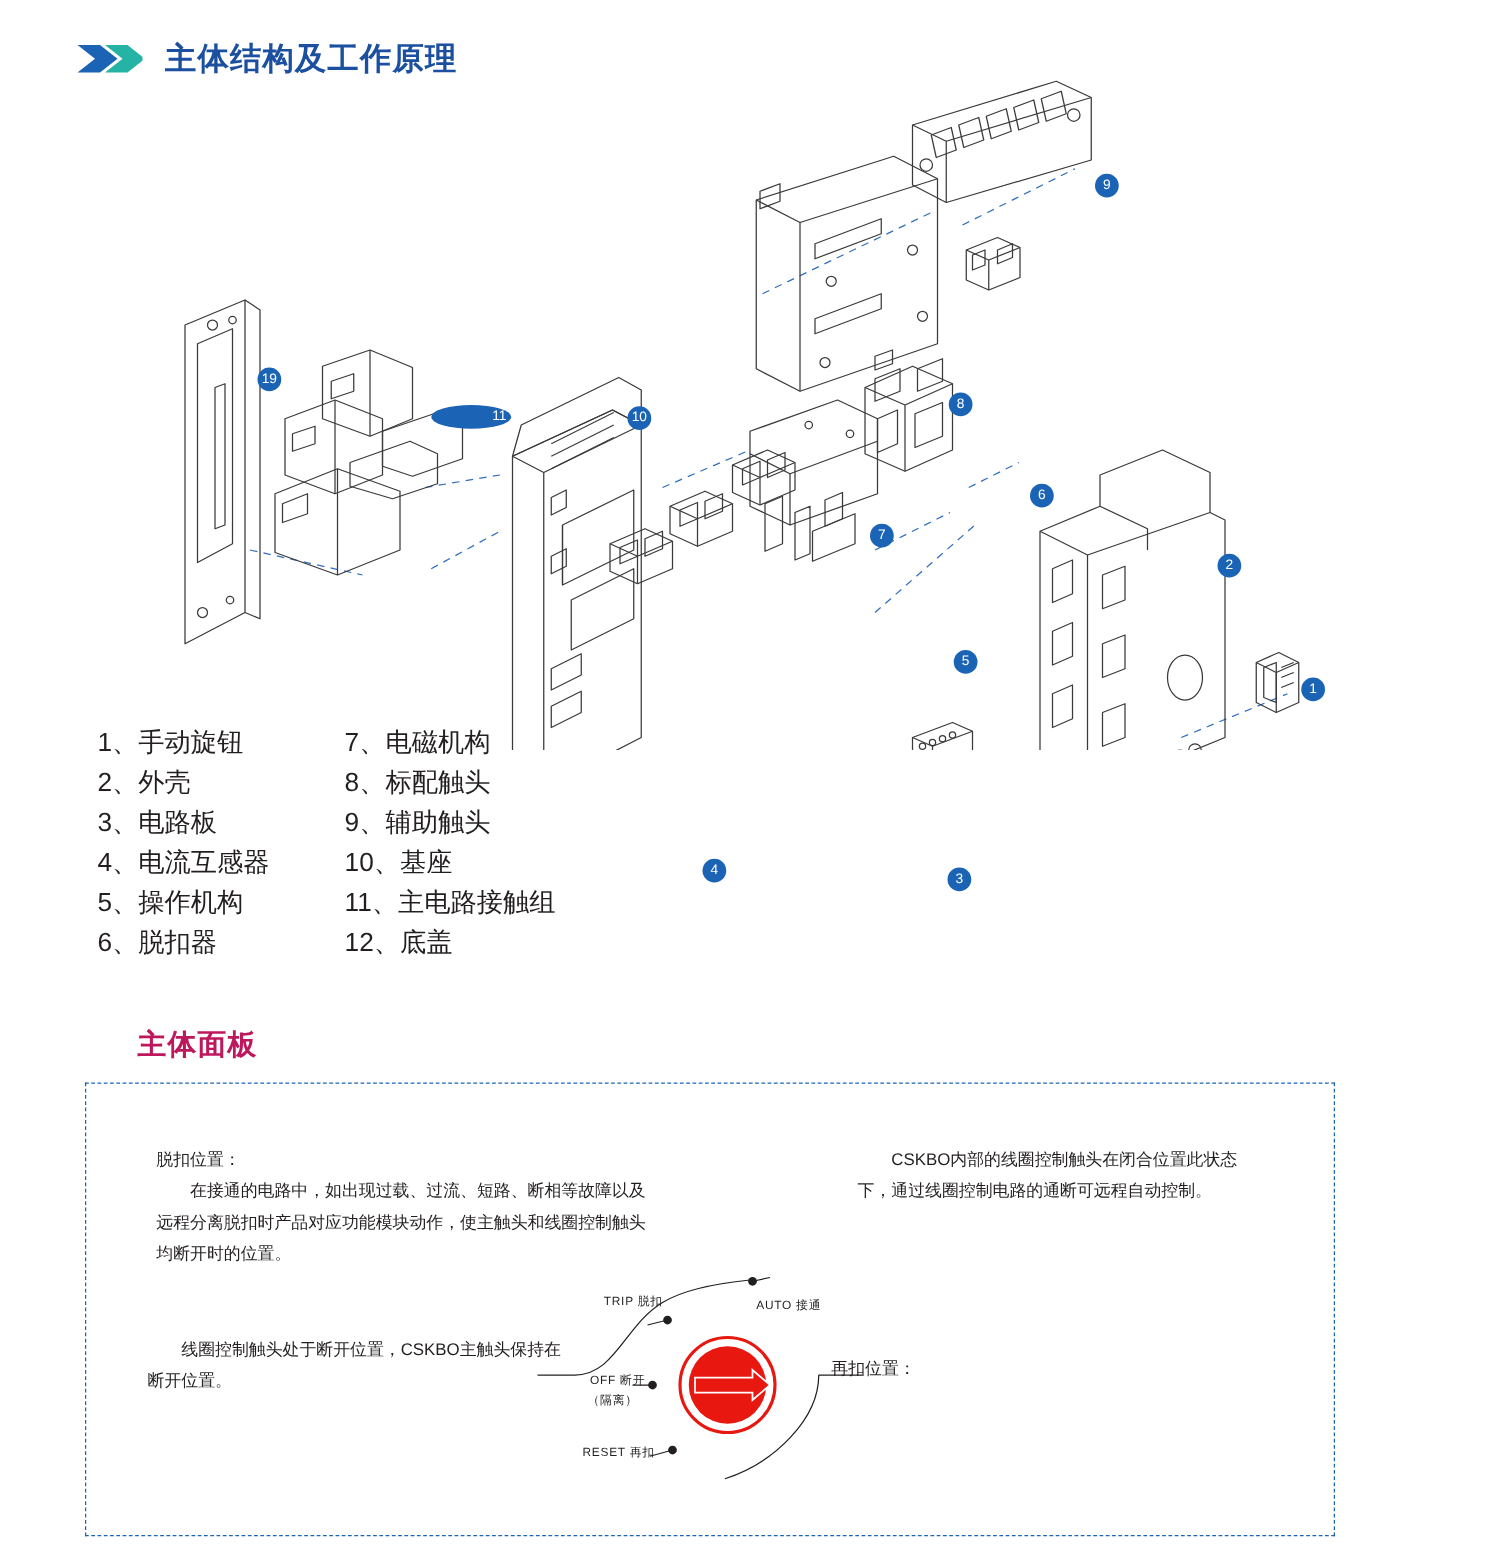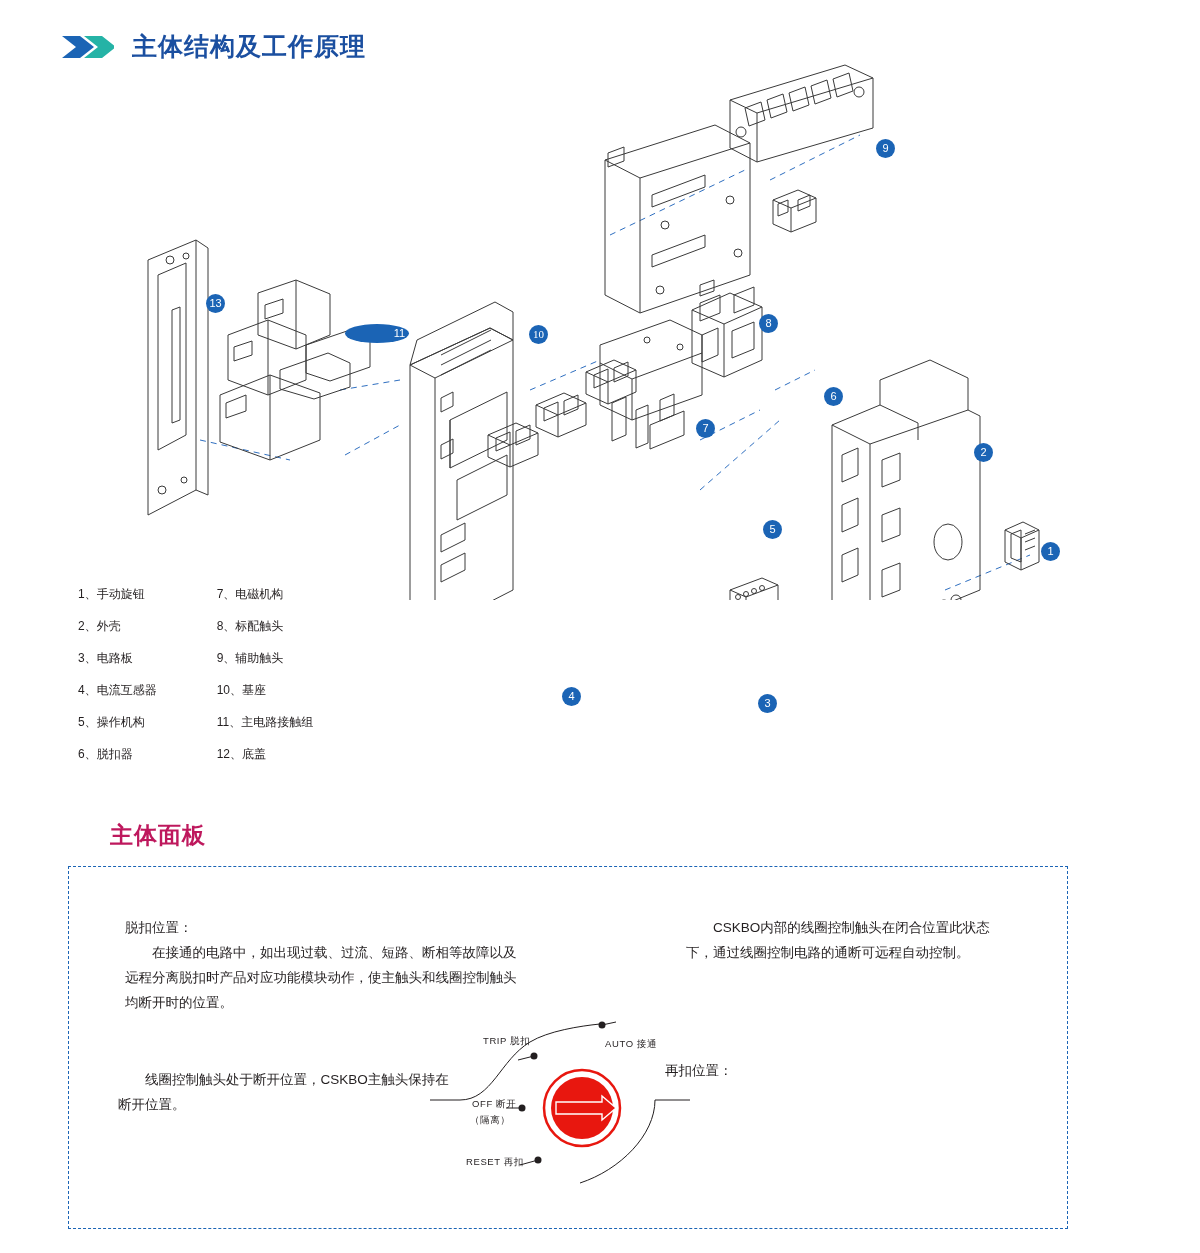--- a/index.html
+++ b/index.html
@@ -69,21 +69,21 @@
     width: 420px;
     display: flex;
     gap: 60px;
   }
   .legend-col {
     display: flex;
     flex-direction: column;
     gap: 13px;
   }
   .legend-item {
-    font-size: 12px;
+    font-size: 21px;
     color: #231f20;
     white-space: nowrap;
     line-height: 19px;
   }
 
   
   .section-title {
     position: absolute;
     left: 110px;
     top: 820px;
@@ -107,21 +107,21 @@
     font-size: 13.5px;
     color: #231f20;
     line-height: 25px;
   }
   .txt-block .tb-title { display: block; }
   .txt-block .tb-body { display: block; text-indent: 2em; }
 
   .blk-trip   { left: 125px; top: 915px;  width: 400px; }
   .blk-auto   { left: 686px; top: 915px;  width: 330px; }
   .blk-off    { left: 118px; top: 1067px; width: 340px; }
-  .blk-reset  { left: 665px; top: 1058px; width: 340px; }
+  .blk-reset  { left: 665px; top: 1082px; width: 340px; }
 
   
   .dial-area {
     position: absolute;
     left: 430px;
     top: 1020px;
     width: 260px;
     height: 180px;
   }
   .dial-area svg { display: block; }
@@ -330,23 +330,23 @@
 
   <div class="callout" style="left:1041px;top:482px;">1</div>
   <div class="callout" style="left:974px;top:383px;">2</div>
   <div class="callout" style="left:758px;top:634px;">3</div>
   <div class="callout" style="left:562px;top:627px;">4</div>
   <div class="callout" style="left:763px;top:460px;">5</div>
   <div class="callout" style="left:824px;top:327px;">6</div>
   <div class="callout" style="left:696px;top:359px;">7</div>
   <div class="callout" style="left:759px;top:254px;">8</div>
   <div class="callout" style="left:876px;top:79px;">9</div>
-  <div class="callout" style="left:529px;top:265px;font-family:Liberation Serif, serif;">10</div>
+  <div class="callout" style="left:502px;top:265px;">10</div>
   <div class="callout" style="left:345px;top:264px;padding-left:45px;">11</div>
-  <div class="callout" style="left:206px;top:234px;">13</div>
+  <div class="callout" style="left:206px;top:234px;">19</div>
 </div>
 
 <div class="legend">
   <div class="legend-col">
     <div class="legend-item">1、手动旋钮</div>
     <div class="legend-item">2、外壳</div>
     <div class="legend-item">3、电路板</div>
     <div class="legend-item">4、电流互感器</div>
     <div class="legend-item">5、操作机构</div>
     <div class="legend-item">6、脱扣器</div>

